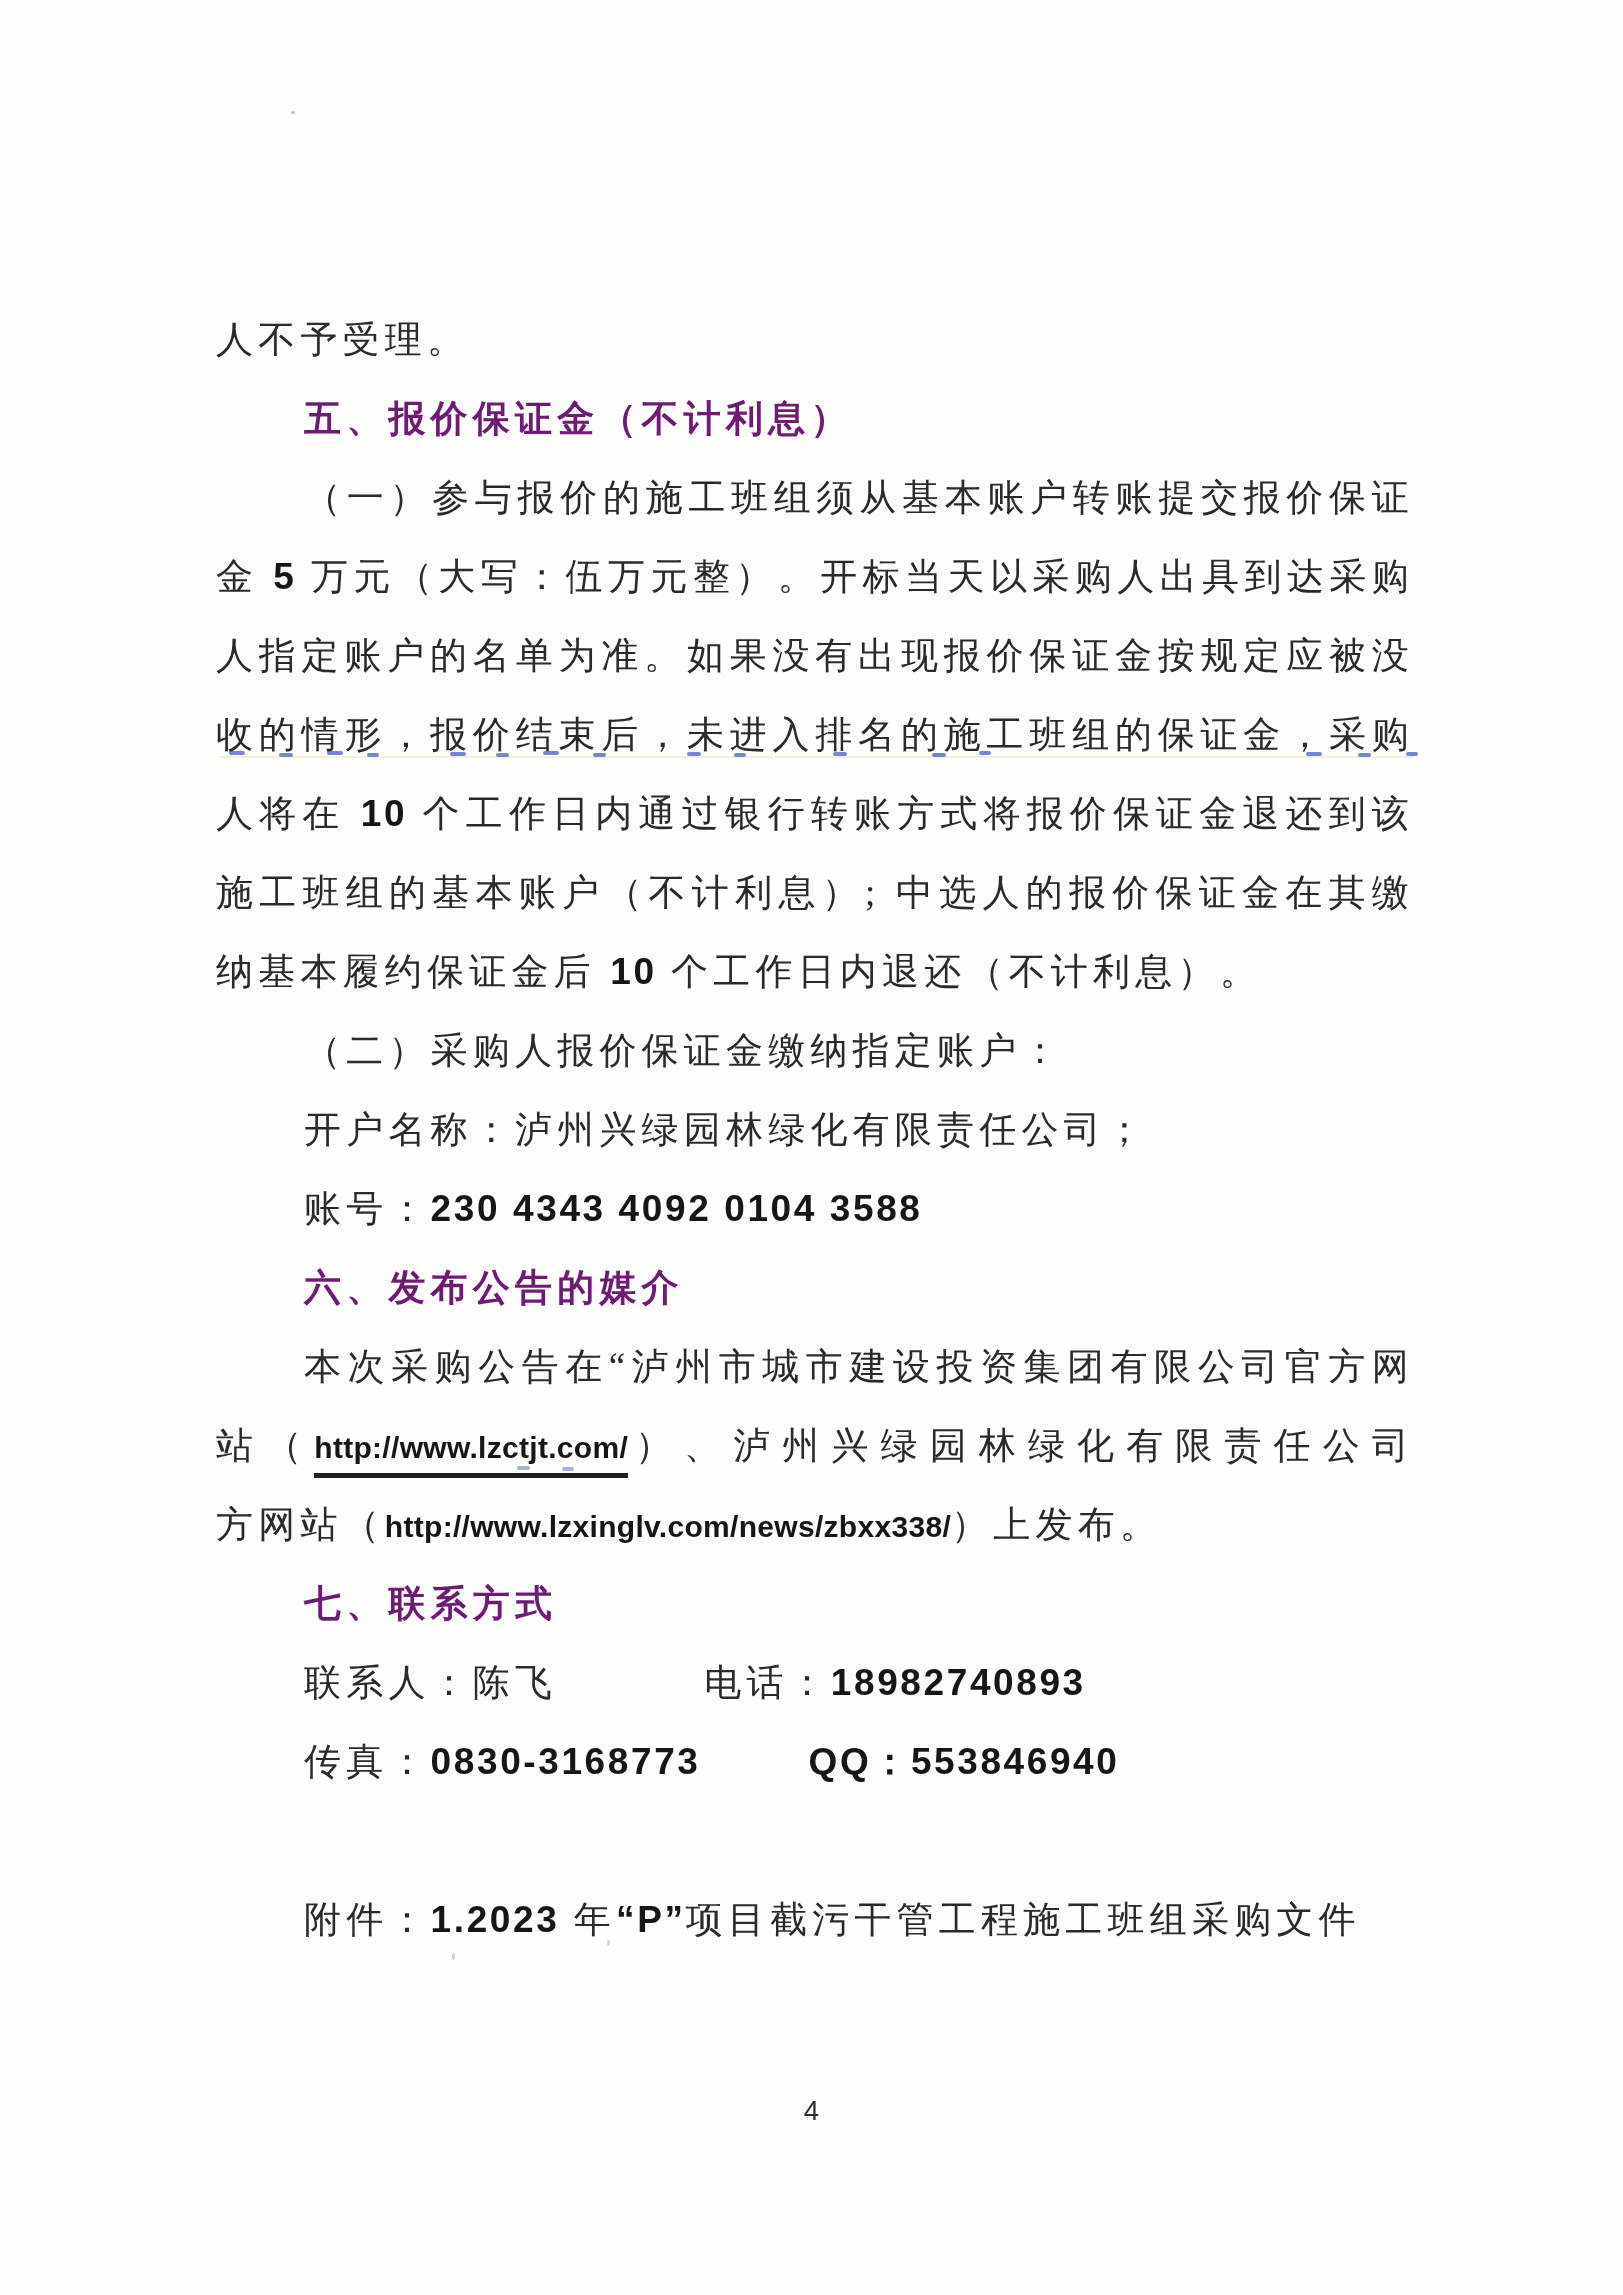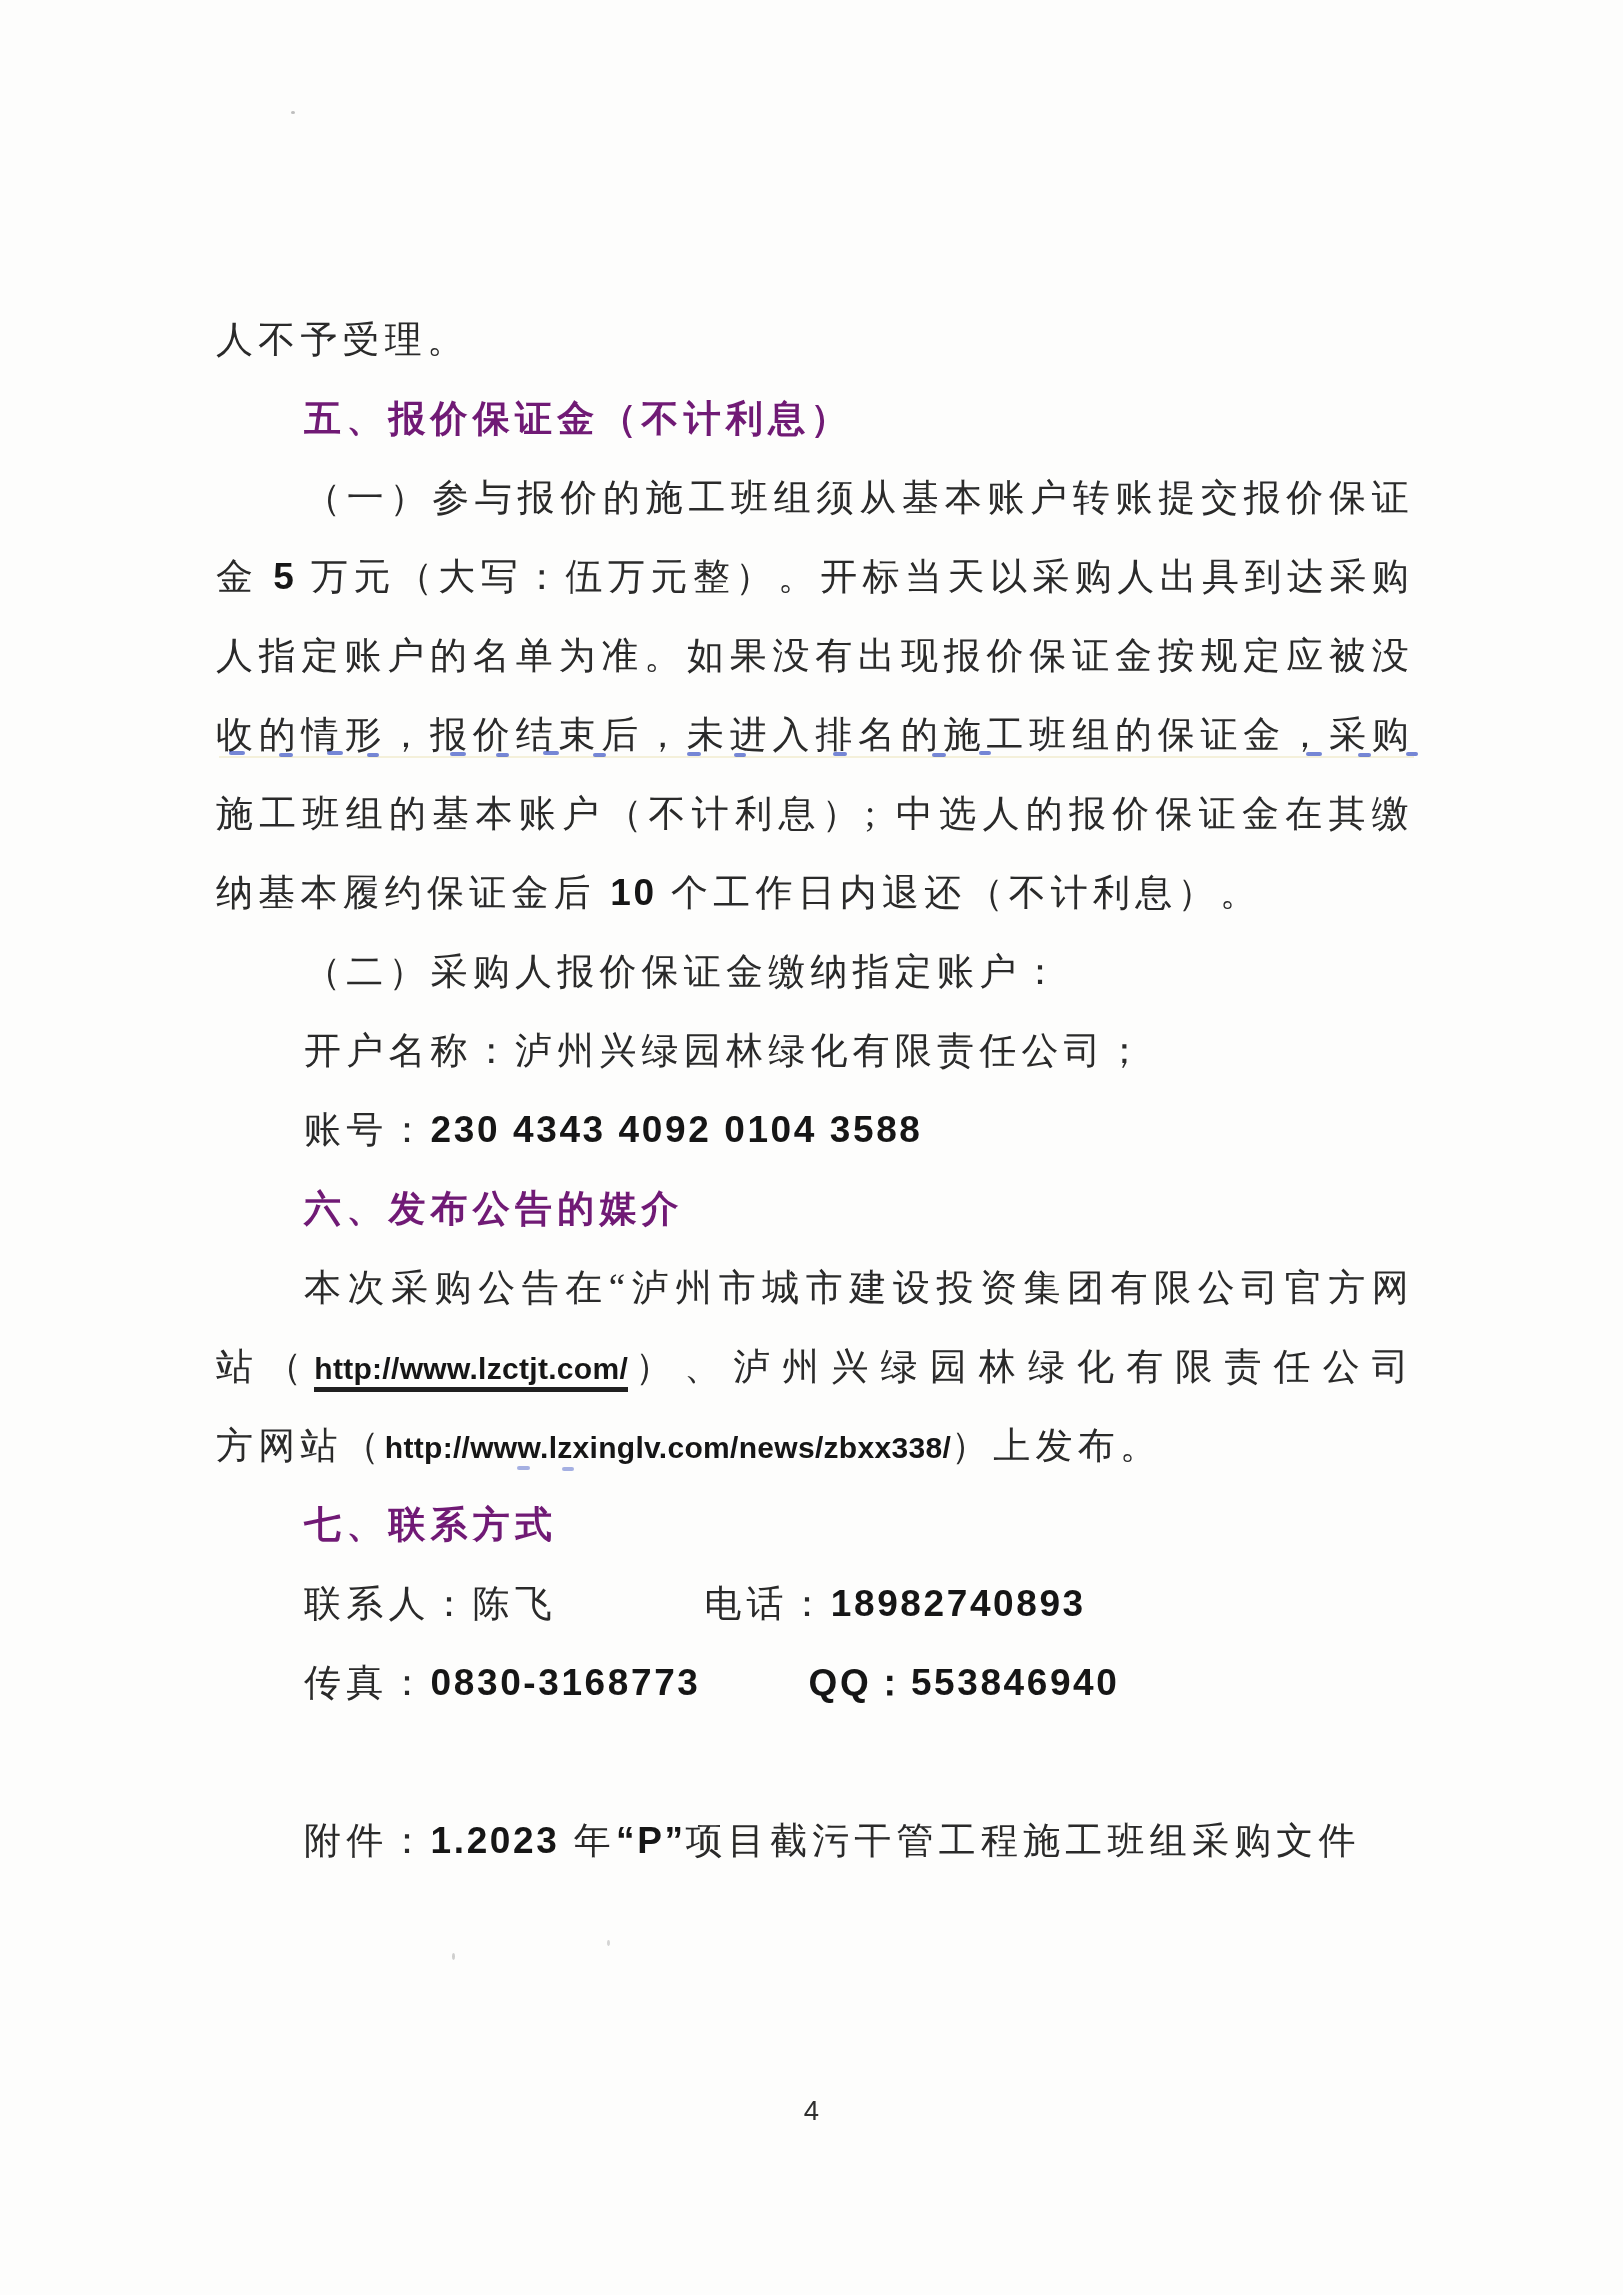--- a/index.html
+++ b/index.html
@@ -51,21 +51,21 @@
   .url {
     font-family: "Liberation Sans", "DejaVu Sans", sans-serif;
     font-weight: 700;
     font-size: 30px;
     letter-spacing: 0.3px;
     color: #161616;
   }
 
   .url-u {
     border-bottom: 5.2px solid #202020;
-    padding-bottom: 2px;
+    padding-bottom: 9px;
   }
 
   .gap-a { display: inline-block; width: 147px; }
   .gap-b { display: inline-block; width: 108px; }
 
   .sp { height: 79px; }
 
   .pageno {
     position: absolute;
     left: 0;
@@ -112,20 +112,21 @@
     <p class="ln ind hd"><span class="cn">五、报价保证金（不计利息）</span></p>
 
     <p class="ln ind just"><span class="cn">（一）参与报价的施工班组须从基本账户转账提交报价保证</span></p>
 
     <p class="ln just"><span class="cn">金 </span><span class="num">5</span><span class="cn"> 万元（大写：伍万元整）。开标当天以采购人出具到达采购</span></p>
 
     <p class="ln just"><span class="cn">人指定账户的名单为准。如果没有出现报价保证金按规定应被没</span></p>
 
     <p class="ln just"><span class="cn">收的情形，报价结束后，未进入排名的施工班组的保证金，采购</span></p>
 
+    <p class="ln just"><span class="cn">人将在 </span><span class="num">10</span><span class="cn"> 个工作日内通过银行转账方式将报价保证金退还到该</span></p>
 
     <p class="ln just"><span class="cn">施工班组的基本账户（不计利息）; 中选人的报价保证金在其缴</span></p>
 
     <p class="ln"><span class="cn">纳基本履约保证金后 </span><span class="num">10</span><span class="cn"> 个工作日内退还（不计利息）。</span></p>
 
     <p class="ln ind"><span class="cn">（二）采购人报价保证金缴纳指定账户：</span></p>
 
     <p class="ln ind"><span class="cn">开户名称：泸州兴绿园林绿化有限责任公司；</span></p>
 
 

